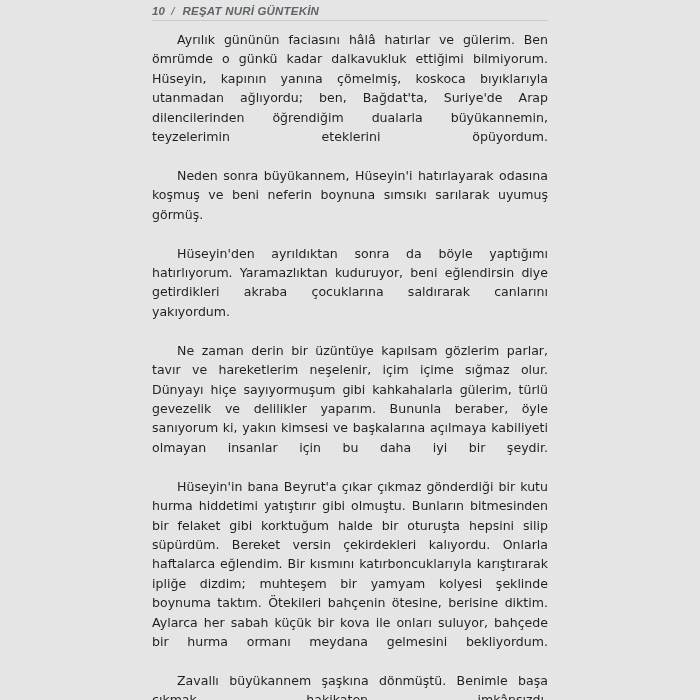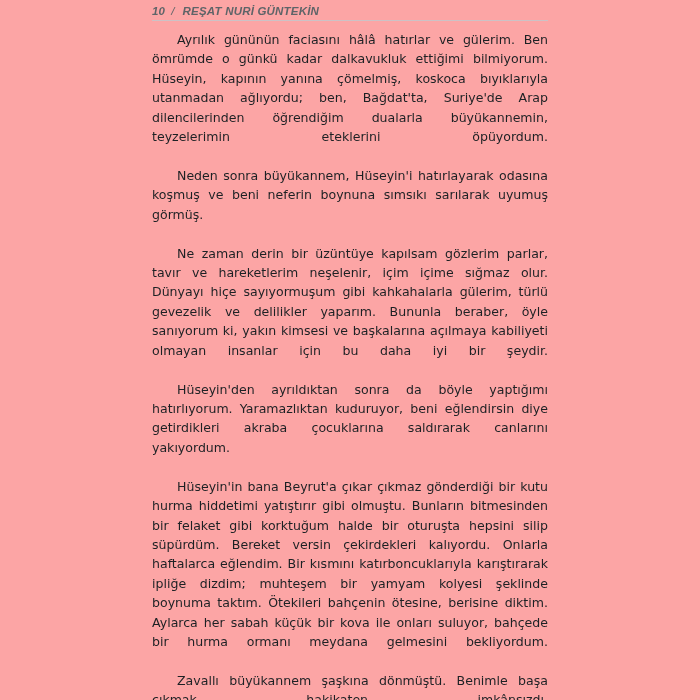--- a/index.html
+++ b/index.html
@@ -6,21 +6,21 @@
   html, body {
     margin: 0;
     padding: 0;
     background: #ffffff;
   }
 
   .page {
     position: relative;
     width: 700px;
     height: 700px;
-    background: #fca5a5;
+    background: #e5e5e5;
     overflow: hidden;
     font-family: "DejaVu Sans", sans-serif;
   }
 
   .page-inner {
     position: absolute;
     left: 152px;
     top: 0;
     width: 396px;
   }
@@ -100,21 +100,21 @@
       <span class="folio">10</span>
       <span class="sep">/</span>
       <span class="booktitle">REŞAT NURİ GÜNTEKİN</span>
     </div>
 
     <div class="head-rule"></div>
 
     <div class="body-text">
       <p>Ayrılık gününün faciasını hâlâ hatırlar ve gülerim. Ben ömrümde o günkü kadar dalkavukluk ettiğimi bilmiyorum. Hüseyin, kapının yanına çömelmiş, koskoca bıyıklarıyla utanmadan ağlıyordu; ben, Bağdat'ta, Suriye'de Arap dilencilerinden öğrendiğim dualarla büyükannemin, teyzelerimin eteklerini öpüyordum.</p>
       <p>Neden sonra büyükannem, Hüseyin'i hatırlayarak odasına koşmuş ve beni neferin boynuna sımsıkı sarılarak uyumuş görmüş.</p>
+      <p>Hüseyin'den ayrıldıktan sonra da böyle yaptığımı hatırlıyorum. Yaramazlıktan kuduruyor, beni eğlendirsin diye getirdikleri akraba çocuklarına saldırarak canlarını yakıyordum.</p>
       <p>Ne zaman derin bir üzüntüye kapılsam gözlerim parlar, tavır ve hareketlerim neşelenir, içim içime sığmaz olur. Dünyayı hiçe sayıyormuşum gibi kahkahalarla gülerim, türlü gevezelik ve delilikler yaparım. Bununla beraber, öyle sanıyorum ki, yakın kimsesi ve başkalarına açılmaya kabiliyeti olmayan insanlar için bu daha iyi bir şeydir.</p>
-      <p>Hüseyin'den ayrıldıktan sonra da böyle yaptığımı hatırlıyorum. Yaramazlıktan kuduruyor, beni eğlendirsin diye getirdikleri akraba çocuklarına saldırarak canlarını yakıyordum.</p>
       <p>Hüseyin'in bana Beyrut'a çıkar çıkmaz gönderdiği bir kutu hurma hiddetimi yatıştırır gibi olmuştu. Bunların bitmesinden bir felaket gibi korktuğum halde bir oturuşta hepsini silip süpürdüm. Bereket versin çekirdekleri kalıyordu. Onlarla haftalarca eğlendim. Bir kısmını katırboncuklarıyla karıştırarak ipliğe dizdim; muhteşem bir yamyam kolyesi şeklinde boynuma taktım. Ötekileri bahçenin ötesine, berisine diktim. Aylarca her sabah küçük bir kova ile onları suluyor, bahçede bir hurma ormanı meydana gelmesini bekliyordum.</p>
       <p>Zavallı büyükannem şaşkına dönmüştü. Benimle başa çıkmak hakikaten imkânsızdı.</p>
 
     </div>
 
   </div>
 </div>
 
 </body></html>

